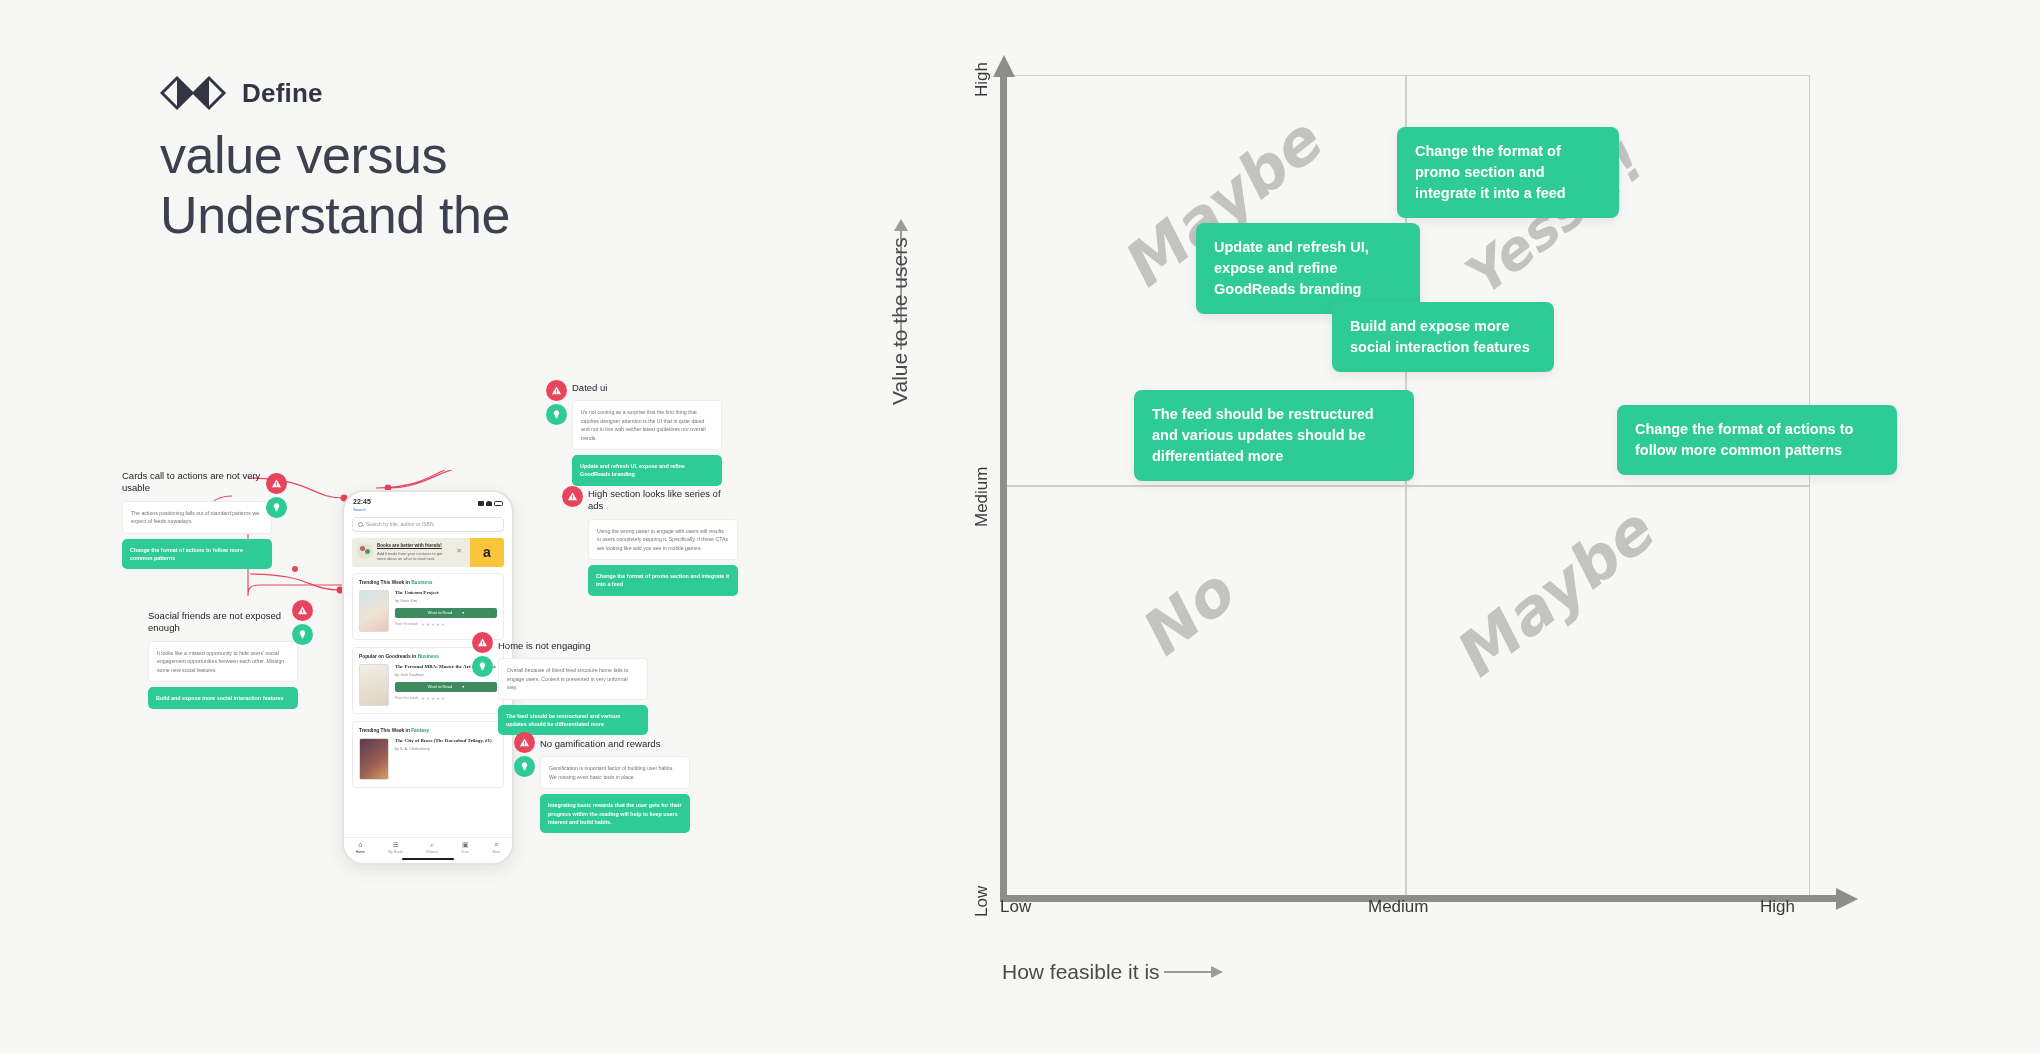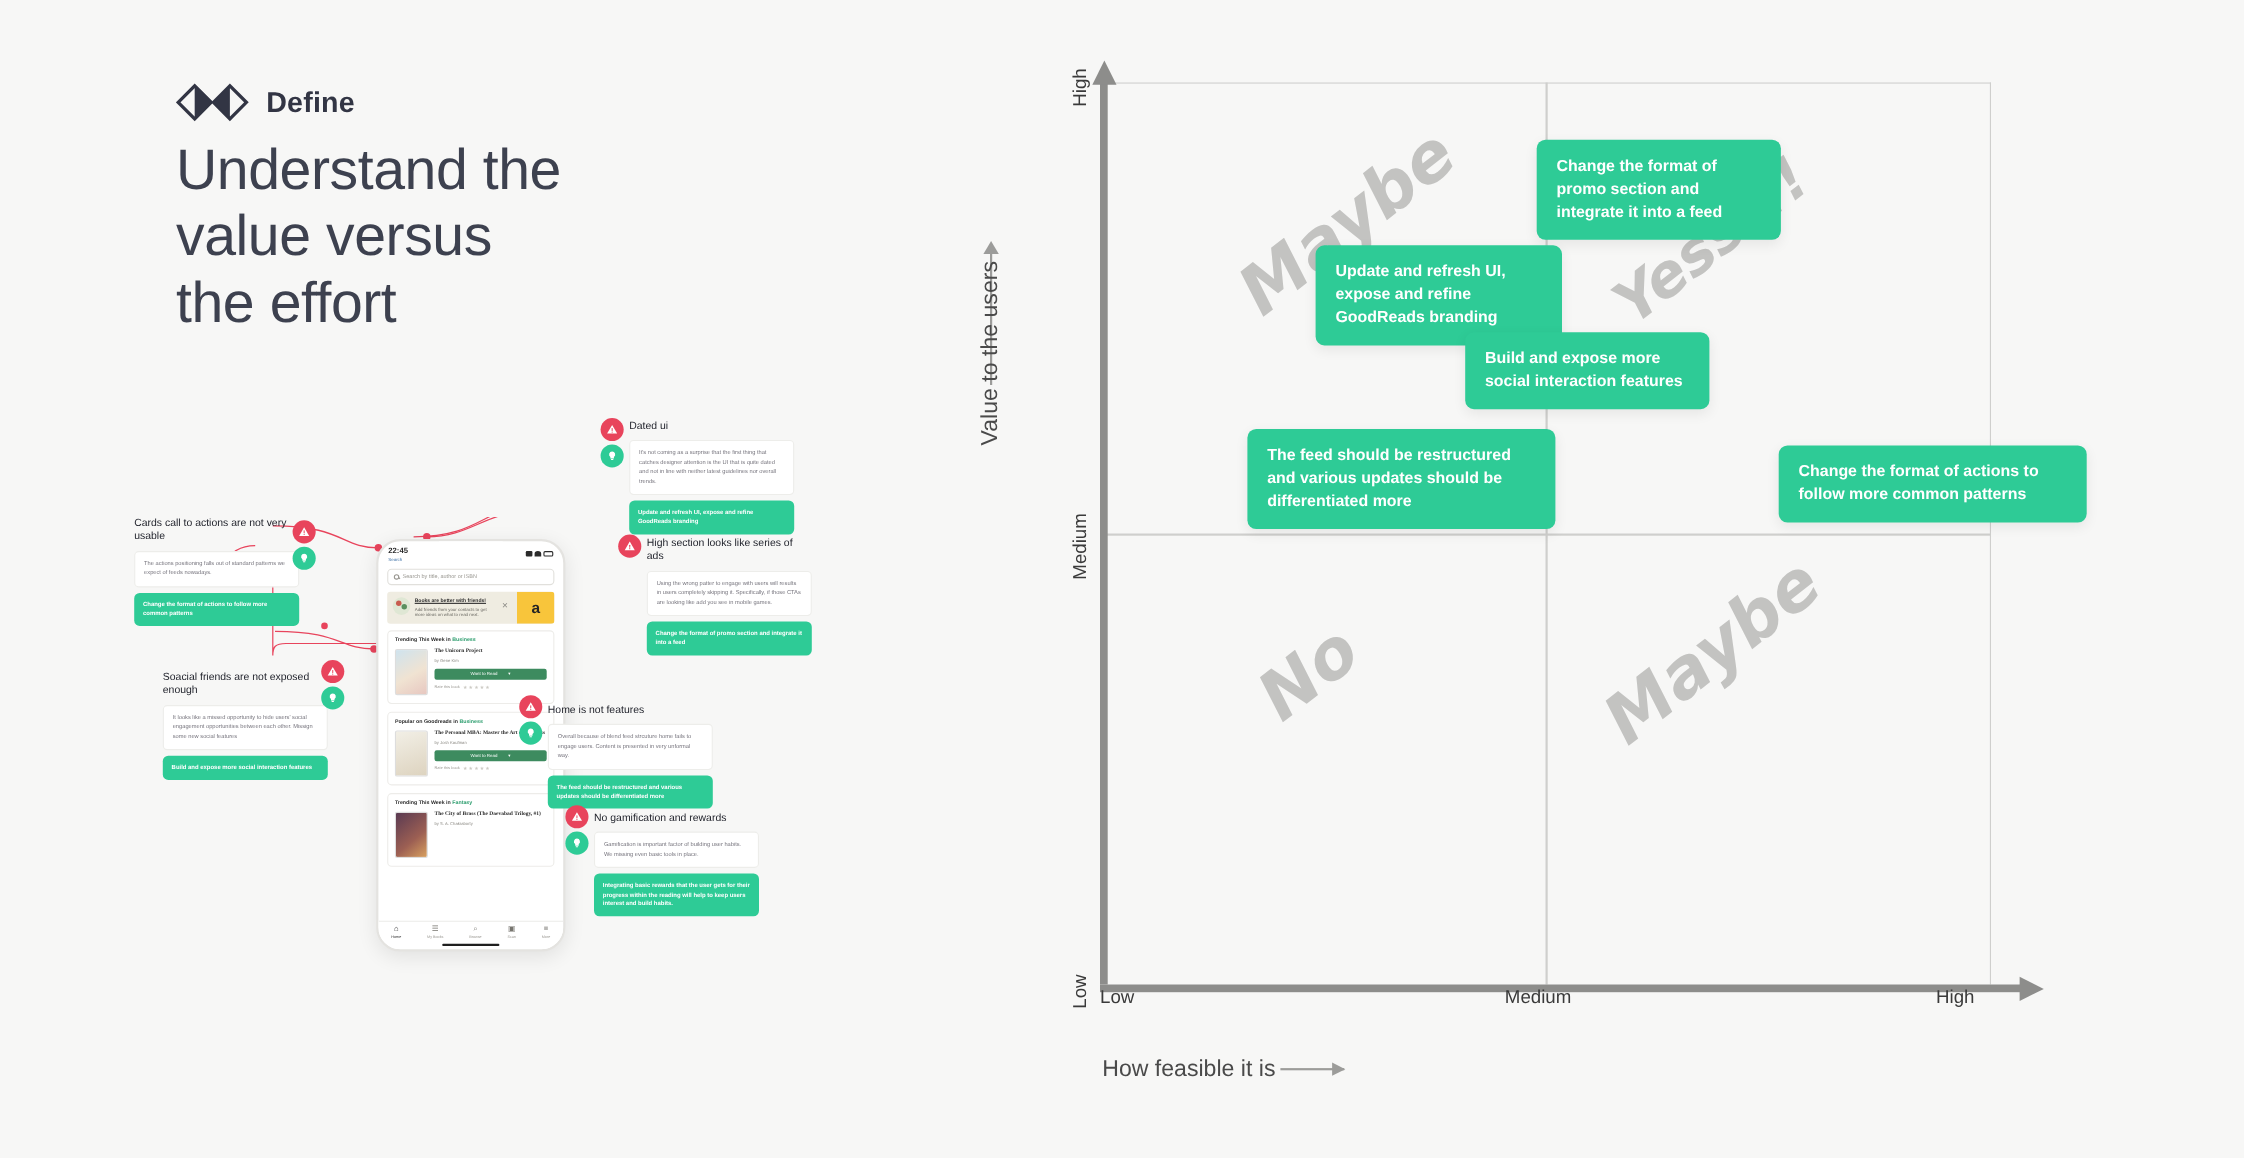--- a/index.html
+++ b/index.html
@@ -146,23 +146,22 @@
     <svg class="brand-logo" viewBox="0 0 68 36">
       <path d="M2 18 L17 3 L32 18 L17 33 Z" fill="none" stroke="#323544" stroke-width="3"></path>
       <path d="M34 18 L49 3 L64 18 L49 33 Z" fill="none" stroke="#323544" stroke-width="3"></path>
       <path d="M17 3 L32 18 L17 33 Z" fill="#323544"></path>
       <path d="M49 3 L34 18 L49 33 Z" fill="#323544"></path>
     </svg>
     <div class="brand-label">Define</div>
   </div>
 
   <div class="headline">
+    <span>value versus</span>
     <span>Understand the</span>
-    <span>value versus</span>
-    <span>the effort</span>
   </div>
 
   <div class="diagram">
 
     <svg class="wires" viewBox="0 0 680 420">
       <g fill="none" stroke="#e8445c" stroke-width="1.1">
         <path d="M236 18 C300 18 300 -12 352 -12"></path>
         <path d="M92 26 C60 26 60 60 60 60"></path>
       </g>
       <g fill="none" stroke="#e8445c" stroke-width="1.1">
@@ -365,21 +364,21 @@
       <div class="badge prob">
         <svg viewBox="0 0 24 24">
             <path d="M12 3 L22 20 H2 Z" fill="#fff"></path>
             <rect x="11" y="9" width="2" height="6" rx="1" fill="#e8445c"></rect>
             <circle cx="12" cy="17" r="1.2" fill="#e8445c"></circle>
           </svg>
       </div>
     </div>
 
     <div class="anno" style="left:358px; top:170px;">
-      <div class="anno-title">Home is not features</div>
+      <div class="anno-title">Home is not engaging</div>
       <div class="anno-desc">Overall because of blend feed strcuture home fails to engage users. Content is presented in very unformal way.</div>
       <div class="anno-rec">The feed should be restructured and various updates should be differentiated more</div>
     </div>
     <div class="badges" style="left:332px; top:162px;">
       <div class="badge prob">
         <svg viewBox="0 0 24 24">
             <path d="M12 3 L22 20 H2 Z" fill="#fff"></path>
             <rect x="11" y="9" width="2" height="6" rx="1" fill="#e8445c"></rect>
             <circle cx="12" cy="17" r="1.2" fill="#e8445c"></circle>
           </svg>

